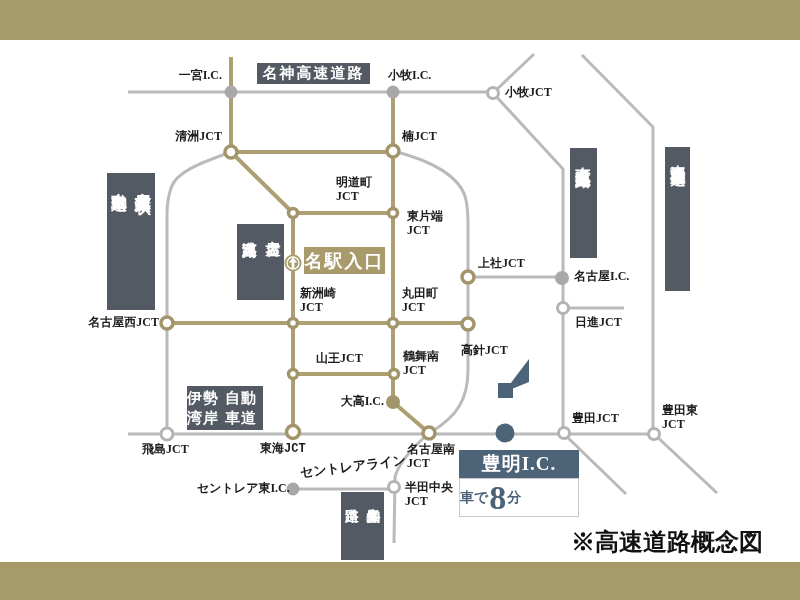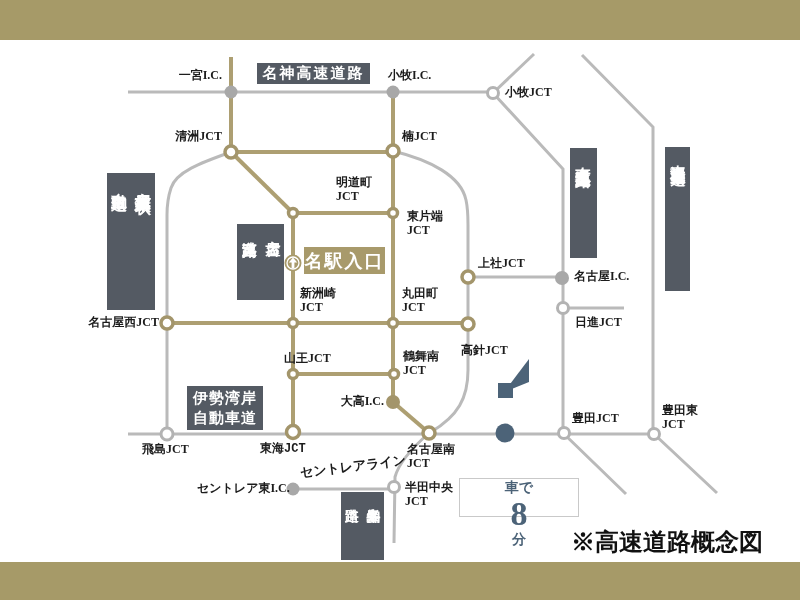--- a/index.html
+++ b/index.html
@@ -20,34 +20,34 @@
   #box-meishin{left:257px;top:63px;width:113px;height:21px;font-size:15px;letter-spacing:2px;}
   #box-meinikan{left:107px;top:173px;width:48px;height:137px;font-size:16px;line-height:24px;
                 padding-top:7px;box-sizing:border-box;letter-spacing:1px;}
   #box-nagoya-exp{left:237px;top:224px;width:47px;height:76px;font-size:15px;line-height:23.5px;
                 padding-top:5px;box-sizing:border-box;letter-spacing:0.5px;}
   #box-tomei{left:570px;top:148px;width:27px;height:110px;font-size:16px;line-height:27px;
                 padding-top:6px;box-sizing:border-box;letter-spacing:1px;}
   #box-tokai-kanjo{left:665px;top:147px;width:25px;height:144px;font-size:15px;line-height:25px;
                 padding-top:6px;box-sizing:border-box;letter-spacing:1px;}
   #box-isewangan{left:187px;top:386px;width:76px;height:44px;font-size:15px;line-height:20px;
-                flex-direction:column;letter-spacing:1px;}
+                flex-direction:row;letter-spacing:1px;}
   #box-chita{left:341px;top:492px;width:43px;height:68px;font-size:14px;line-height:21.5px;
                 padding-top:6px;box-sizing:border-box;}
   #box-meieki{position:absolute;left:304px;top:247px;width:81px;height:27px;background:#a89a6b;
                 color:#fff;font-weight:bold;font-size:18px;letter-spacing:2px;
                 display:flex;align-items:center;justify-content:center;}
   #box-property{position:absolute;left:528px;top:350px;width:252px;height:32px;background:#4c6378;
                 color:#fff;font-weight:bold;font-size:20px;display:flex;align-items:center;justify-content:center;}
   #box-toyoake-ic{position:absolute;left:459px;top:450px;width:120px;height:28px;background:#4c6378;
                 color:#fff;font-weight:bold;font-size:19px;letter-spacing:1px;
                 display:flex;align-items:center;justify-content:center;}
   #box-drive{position:absolute;left:459px;top:478px;width:118px;height:37px;background:#fff;
                 border:1px solid #c9c9c9;color:#4c6378;font-weight:bold;
-                display:flex;align-items:center;justify-content:flex-start;flex-direction:column;}
+                display:flex;align-items:center;justify-content:flex-start;}
   #box-drive .sm{font-size:14px;}
   #box-drive .big{font-size:34px;line-height:34px;margin:0 1px;}
   #lbl-centrair-line{transform:rotate(-7deg);transform-origin:left bottom;font-size:13px;}
   #lbl-footnote{position:absolute;left:538px;top:526px;width:225px;text-align:right;
                 font-size:24px;font-weight:bold;color:#111;}
 </style>
 </head>
 <body>
 
 <div id="canvas">
@@ -177,21 +177,21 @@
   <div class="st ra" style="left:84px;top:316px;width:75px;">名古屋西JCT</div>
   <div class="st" style="left:300px;top:287px;">
     <span>新洲崎</span>
     <span>JCT</span>
   </div>
   <div class="st" style="left:402px;top:287px;">
     <span>丸田町</span>
     <span>JCT</span>
   </div>
   <div class="st" style="left:461px;top:316px;margin-top:28px;">高針JCT</div>
-  <div class="st" style="left:284px;top:352px;">山王JCT</div>
+  <div class="st" style="left:316px;top:352px;">山王JCT</div>
   <div class="st" style="left:403px;top:350px;">
     <span>鶴舞南</span>
     <span>JCT</span>
   </div>
   <div class="st ra" style="left:330px;top:395px;width:54px;">大高I.C.</div>
   <div class="st" style="left:142px;top:443px;">飛島JCT</div>
   <div class="st" style="left:260px;top:443px;font-family:Liberation Mono, monospace;">東海JCT</div>
   <div class="st" style="left:407px;top:443px;">
     <span>名古屋南</span>
     <span>JCT</span>
@@ -201,20 +201,23 @@
     <span>豊田東</span>
     <span>JCT</span>
   </div>
   <div class="st" id="lbl-centrair-line" style="left:301px;top:466px;">セントレアライン</div>
   <div class="st ra" style="left:197px;top:482px;width:88px;">セントレア東I.C.</div>
   <div class="st" style="left:405px;top:481px;">
     <span>半田中央</span>
     <span>JCT</span>
   </div>
 
+  <div id="box-toyoake-ic">
+    <span>豊明I.C.</span>
+  </div>
   <div id="box-drive">
     <span class="sm">車で</span>
     <span class="big">8</span>
     <span class="sm">分</span>
   </div>
 
   <div id="lbl-footnote">※高速道路概念図</div>
 </div>
 
 </body></html>

